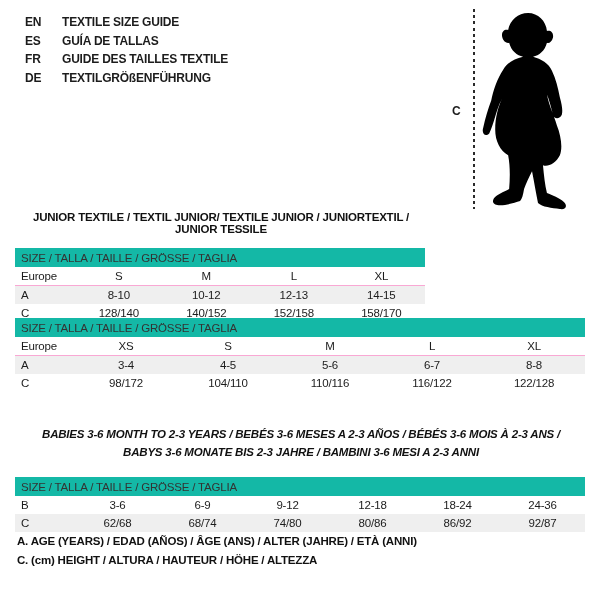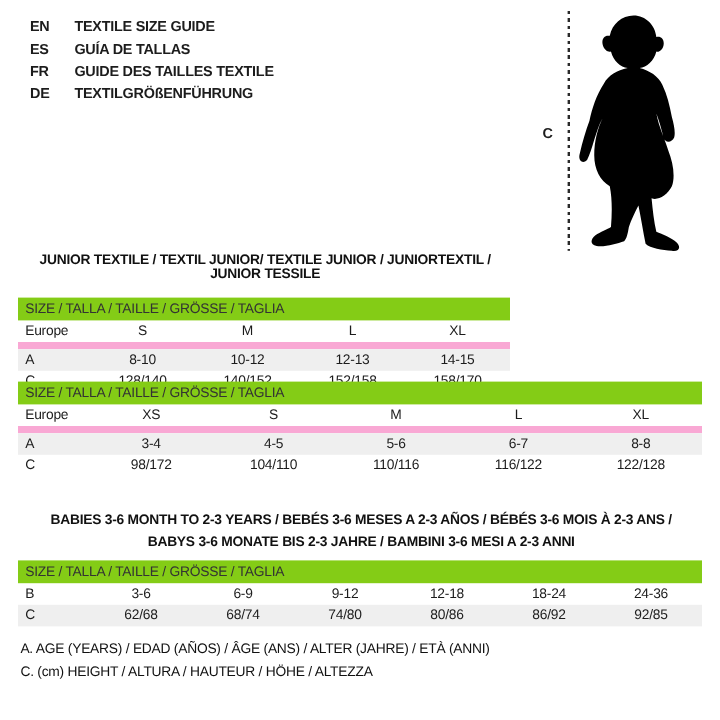--- a/index.html
+++ b/index.html
@@ -23,33 +23,33 @@
   .c-label { position:absolute; left:2px; top:98px; font-weight:bold; font-size:12px; }
   .figure svg { position:absolute; left:32px; top:2px; }
 
   
   .tbl { position:absolute; left:15px; }
   .t1 { top:211px; width:410px; }
   .t2 { top:318px; width:570px; }
   .t3 { top:426px; width:570px; }
   .tbl h2 { margin:0 0 13px 2px; font-size:11.5px; font-weight:bold; color:#111;text-align:center; }
   .t2 h2 { margin-bottom:16px; }
-  .t3 h2 { margin-bottom:6px; line-height:17.5px; }
+  .t3 h2 { margin-bottom:16px; line-height:17.5px;font-style:italic; }
   .thead {
-    height:19px; background:#84cc16; display:flex; align-items:center;
+    height:19px; background:#14b8a6; display:flex; align-items:center;
     padding-left:6px; font-size:11.5px; color:#333;
   }
   .row { display:flex; align-items:center; height:18px; font-size:11.5px; }
   .row .lbl { width:60px; padding-left:6px; box-sizing:border-box; }
   .row .cell { flex:1; text-align:center; }
-  .row.rule { border-bottom:6px solid #f9a8d4; }
+  .row.rule { border-bottom:1px solid #f9a8d4; }
   .row.shaded { background:#efefef; }
 
   
-  .legend { position:absolute; left:17px; top:532px; font-weight:normal; font-size:11.5px; line-height:18.8px; color:#111; }
+  .legend { position:absolute; left:17px; top:532px; font-weight:bold; font-size:11.5px; line-height:18.8px; color:#111; }
 </style>
 </head>
 <body>
 
 <div class="canvas">
 
   <div class="langs">
     <div class="lang-row">
       <span class="lang-code">EN</span><span>TEXTILE SIZE GUIDE</span>
     </div>
@@ -143,21 +143,21 @@
         <span class="cell">18-24</span>
         <span class="cell">24-36</span>
       </div>
       <div class="row shaded">
         <span class="lbl">C</span>
         <span class="cell">62/68</span>
         <span class="cell">68/74</span>
         <span class="cell">74/80</span>
         <span class="cell">80/86</span>
         <span class="cell">86/92</span>
-        <span class="cell">92/85</span>
+        <span class="cell">92/87</span>
       </div>
     </div>
   </section>
 
   <div class="legend">
     <div>A. AGE (YEARS) / EDAD (AÑOS) / ÂGE (ANS) / ALTER (JAHRE) / ETÀ (ANNI)</div>
     <div>C. (cm) HEIGHT / ALTURA / HAUTEUR / HÖHE / ALTEZZA</div>
   </div>
 
 </div>

